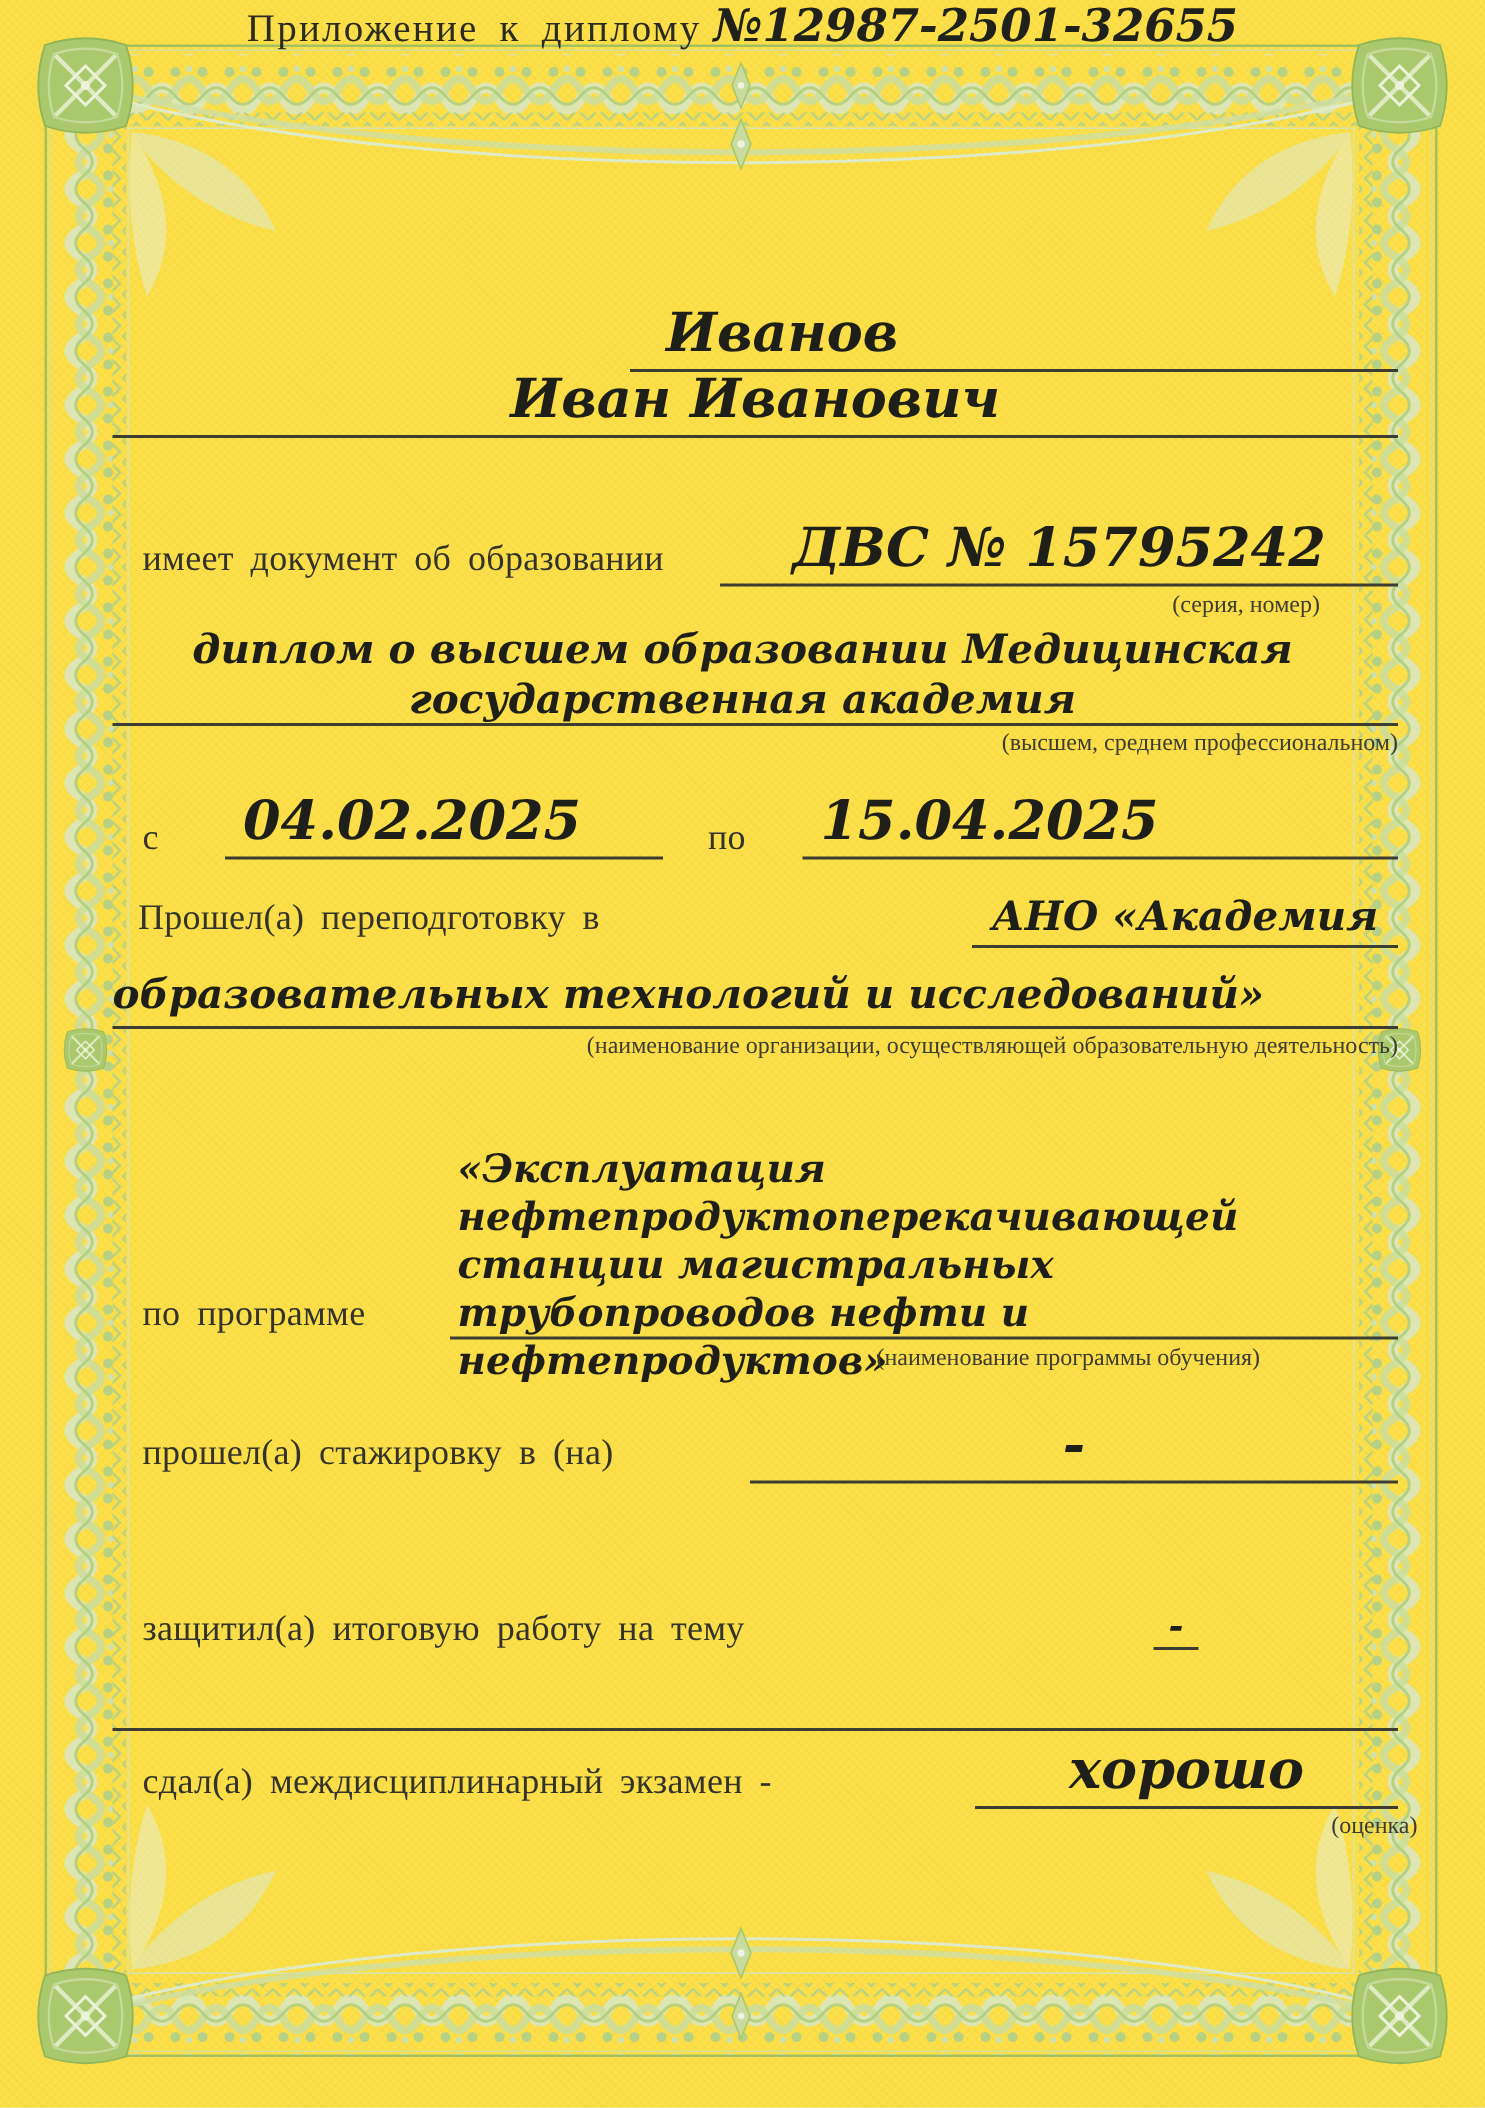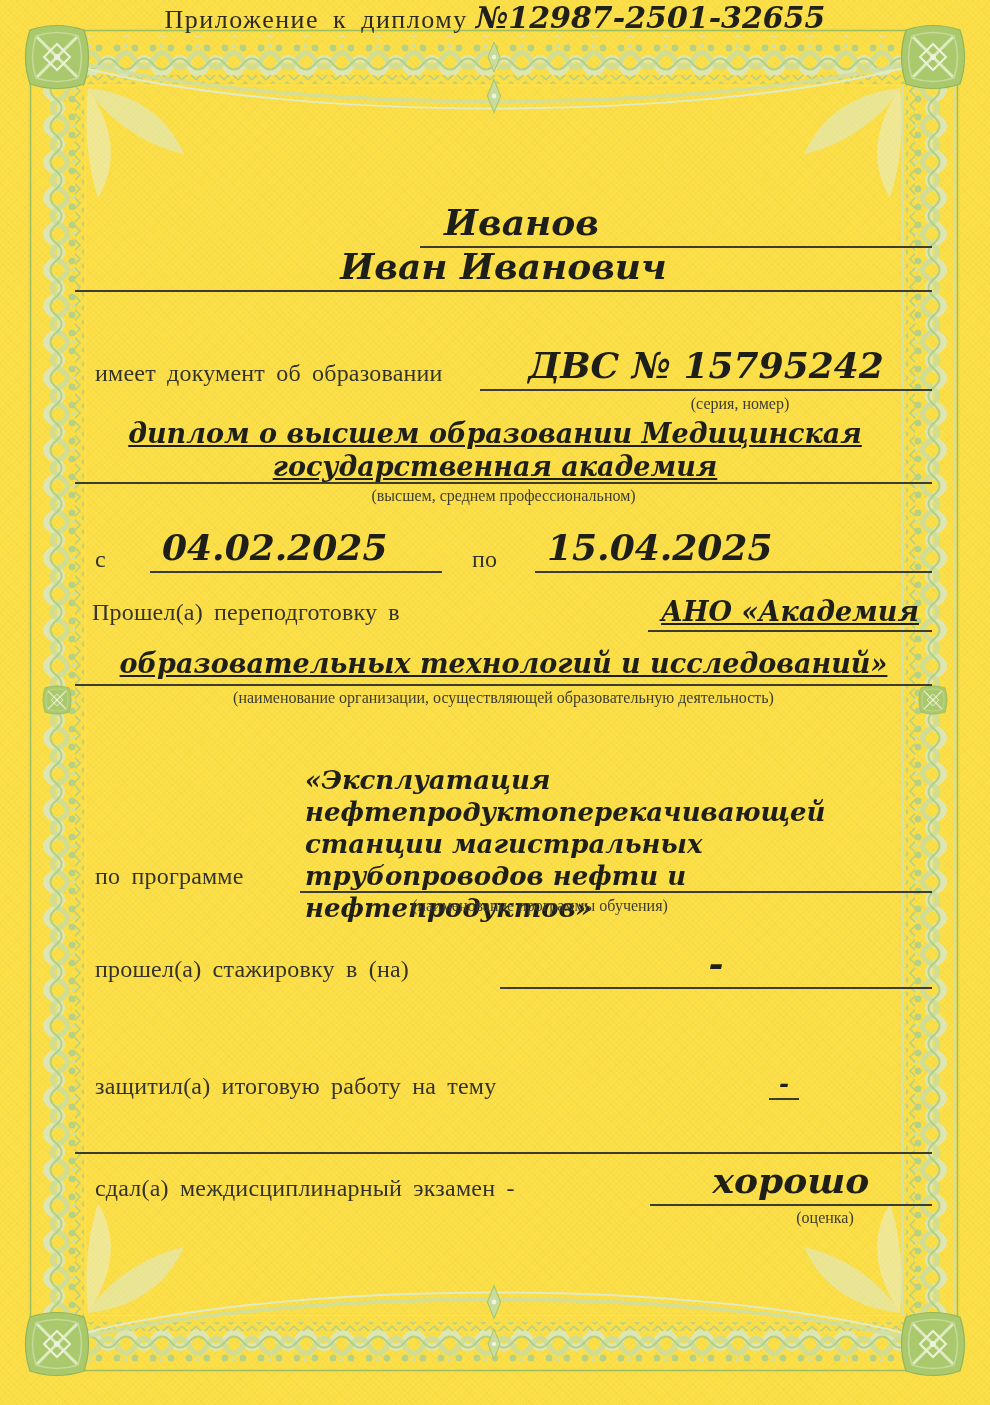--- a/index.html
+++ b/index.html
@@ -22,42 +22,42 @@
   .lbl{
     font-family:"Liberation Serif",serif;
     font-size:24px;color:#33332c;
     word-spacing:5px;letter-spacing:0.2px;white-space:nowrap;
   }
   .val{
     font-family:"DejaVu Serif","Liberation Serif",serif;
     font-style:italic;font-weight:bold;
     font-size:36px;color:#1f1f1a;
   }
-  .val-27{font-size:27px;text-decoration:underline;}
+  .val-27{font-size:27px;}
   .val-26{font-size:26px;}
   .cap{
     font-family:"Liberation Serif",serif;
-    font-size:16px;color:#3c3c33;text-align:center;white-space:nowrap;
+    font-size:16px;color:#3c3c33;text-align:right;white-space:nowrap;
   }
   .fill{
     position:absolute;display:flex;align-items:flex-end;justify-content:center;
     border-bottom:2px solid #3c3c33;box-sizing:border-box;padding-bottom:3px;
   }
   .fill.left{justify-content:flex-start;}
   .rule{position:absolute;height:0;border-top:2px solid #3c3c33;}
   .title{
     position:absolute;left:0;top:96;width:990px;text-align:center;
     color:#2b2b24;white-space:nowrap;
   }
   .title .t-lbl{font-size:26px;letter-spacing:1.5px;word-spacing:6px;}
   .title .t-num{
     font-family:"DejaVu Serif","Liberation Serif",serif;
     font-style:italic;font-weight:bold;font-size:30px;margin-left:8px;color:#21211b;
   }
-  .center-text{text-align:center;}
+  .center-text{}
   .edu-block{
     position:absolute;left:65px;top:417px;width:860px;
     text-align:center;line-height:33px;
   }
   .program-block{
     position:absolute;left:305px;top:764px;width:540px;
     line-height:32px;
   }
 </style>
 </head>

